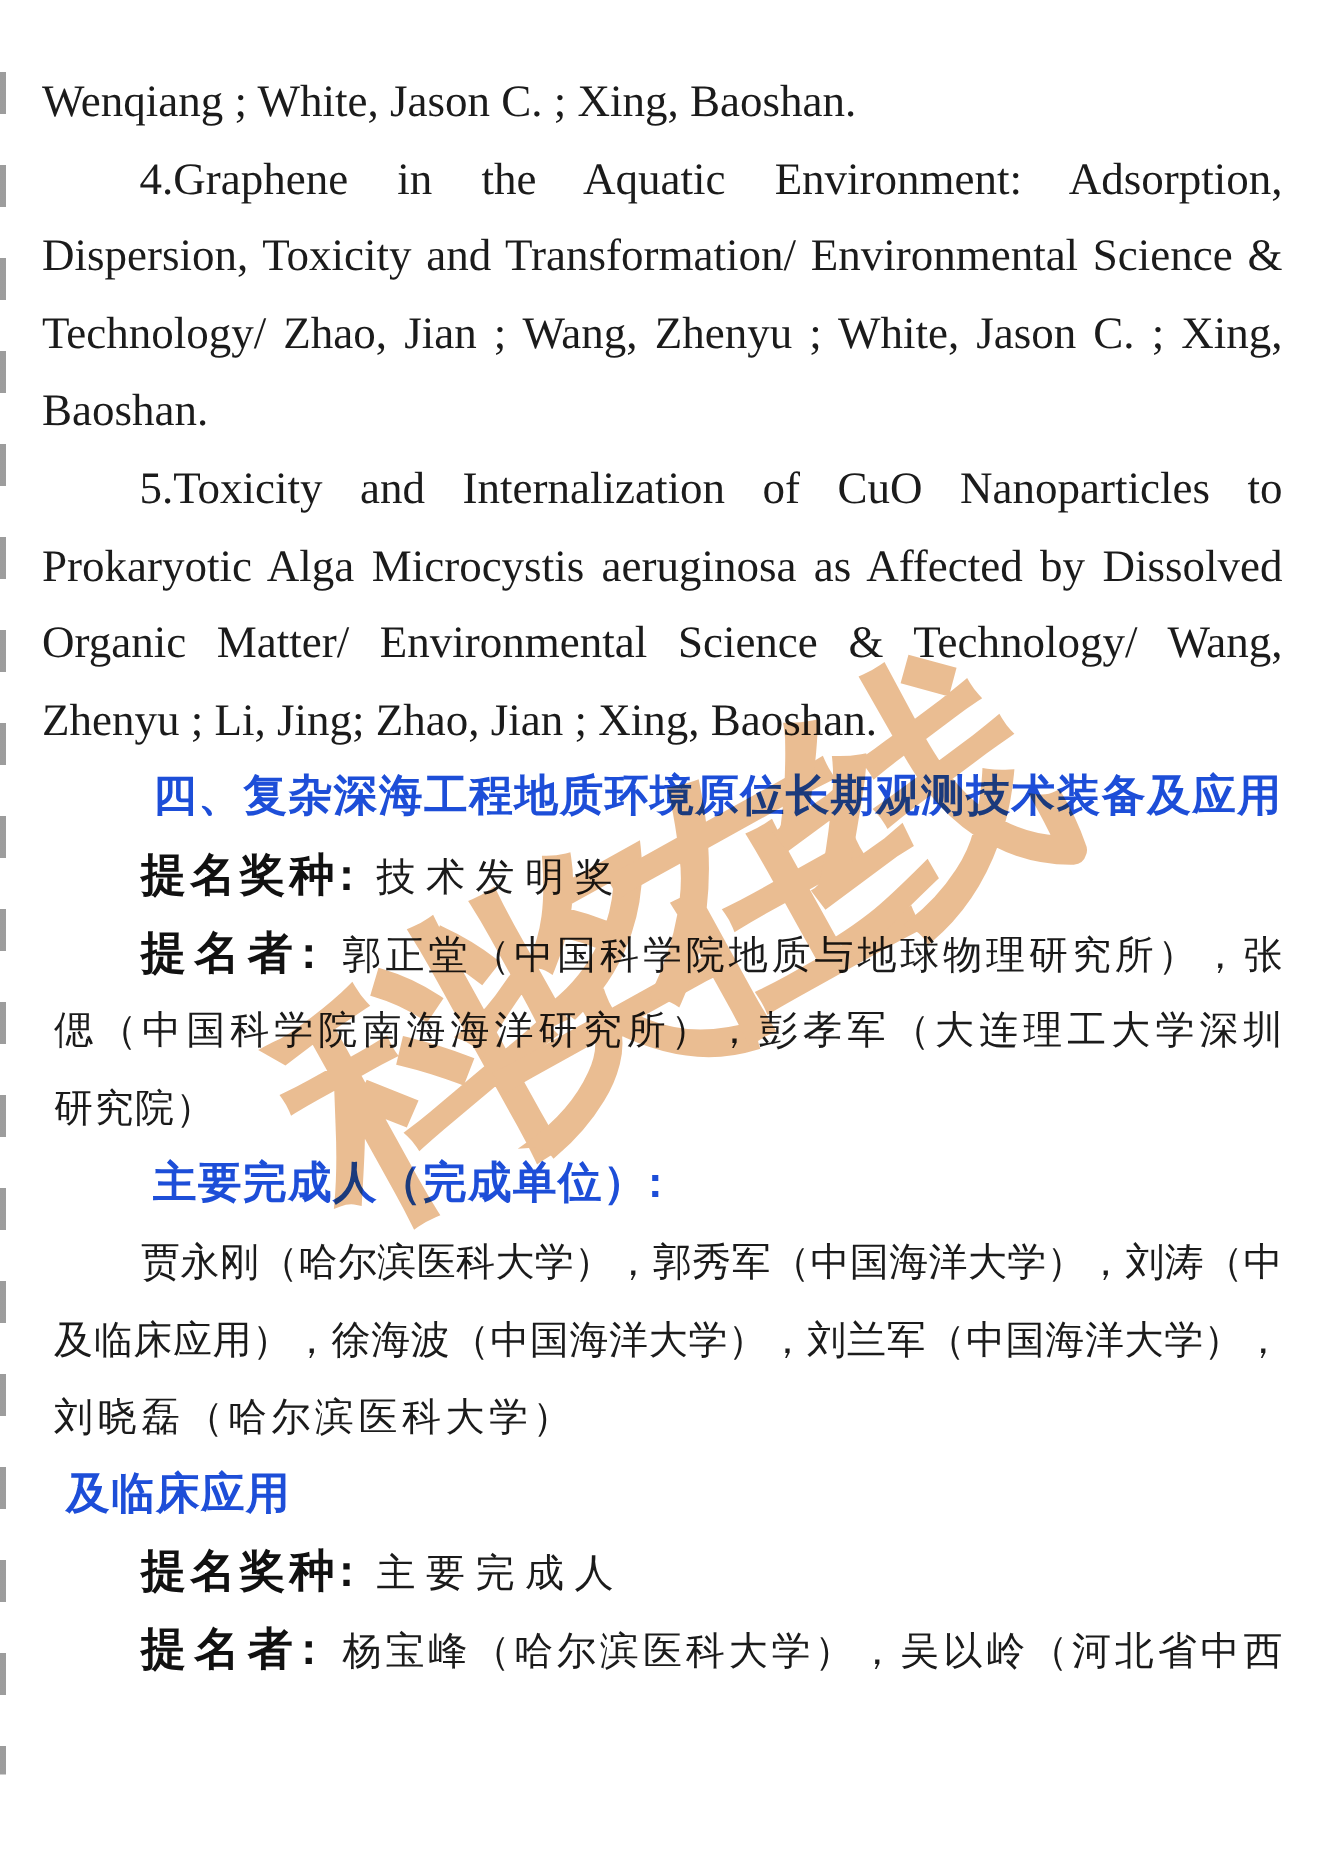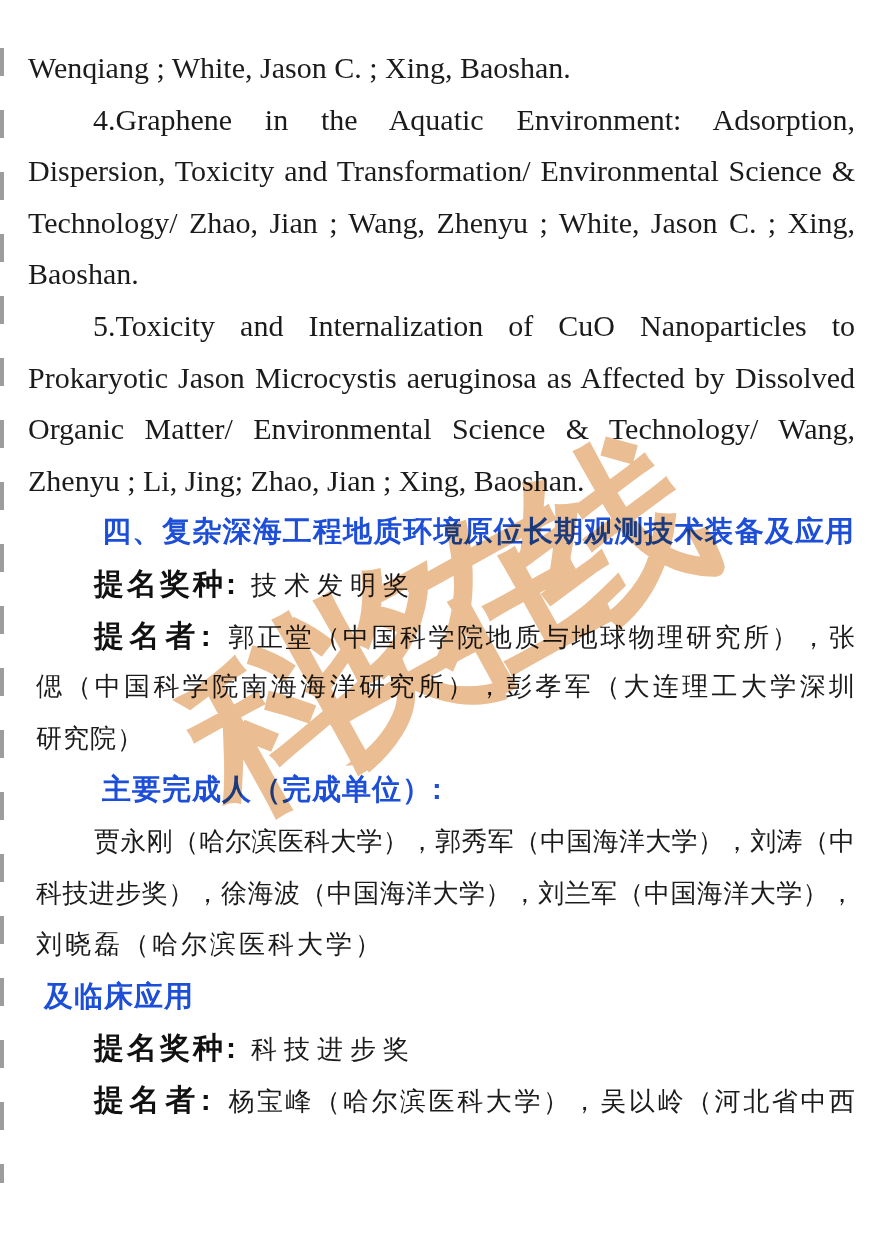--- a/index.html
+++ b/index.html
@@ -44,44 +44,44 @@
 
 <div class="watermark">科奖在线</div>
 
 <div class="page">
   <div class="line en">Wenqiang ; White, Jason C. ; Xing, Baoshan.</div>
   <div class="line en ind-en just">4.Graphene in the Aquatic Environment: Adsorption,</div>
   <div class="line en just">Dispersion, Toxicity and Transformation/ Environmental Science &amp;</div>
   <div class="line en just">Technology/ Zhao, Jian ; Wang, Zhenyu ; White, Jason C. ; Xing,</div>
   <div class="line en">Baoshan.</div>
   <div class="line en ind-en just">5.Toxicity and Internalization of CuO Nanoparticles to</div>
-  <div class="line en just">Prokaryotic Jason Microcystis aeruginosa as Affected by Dissolved</div>
+  <div class="line en just">Prokaryotic Alga Microcystis aeruginosa as Affected by Dissolved</div>
   <div class="line en just">Organic Matter/ Environmental Science &amp; Technology/ Wang,</div>
   <div class="line en">Zhenyu ; Li, Jing; Zhao, Jian ; Xing, Baoshan.</div>
 
   <div class="line zh-head ind-zh just">四、复杂深海工程地质环境原位长期观测技术装备及应用</div>
 
   <div class="line zh ind-zh">
     <span class="pfx">提名奖种:</span><span class="sp7">技术发明奖</span>
   </div>
 
   <div class="line zh ind-zh just">
     <span class="pfx">提名者:</span><span>郭正堂（中国科学院地质与地球物理研究所），张</span>
   </div>
   <div class="line zh just">偲（中国科学院南海海洋研究所），彭孝军（大连理工大学深圳</div>
   <div class="line zh sp1">研究院）</div>
 
   <div class="line zh-head ind-zh">主要完成人（完成单位）:</div>
 
   <div class="line zh ind-zh just">贾永刚（哈尔滨医科大学），郭秀军（中国海洋大学），刘涛（中</div>
-  <div class="line zh just">科技进步奖），徐海波（中国海洋大学），刘兰军（中国海洋大学），</div>
+  <div class="line zh just">及临床应用），徐海波（中国海洋大学），刘兰军（中国海洋大学），</div>
   <div class="line zh sp3">刘晓磊（哈尔滨医科大学）</div>
 
   <div class="line zh-head">及临床应用</div>
 
   <div class="line zh ind-zh">
-    <span class="pfx">提名奖种:</span><span class="sp7">科技进步奖</span>
+    <span class="pfx">提名奖种:</span><span class="sp7">主要完成人</span>
   </div>
 
   <div class="line zh ind-zh just">
     <span class="pfx">提名者:</span><span>杨宝峰（哈尔滨医科大学），吴以岭（河北省中西</span>
   </div>
 </div>
 
 </body></html>

